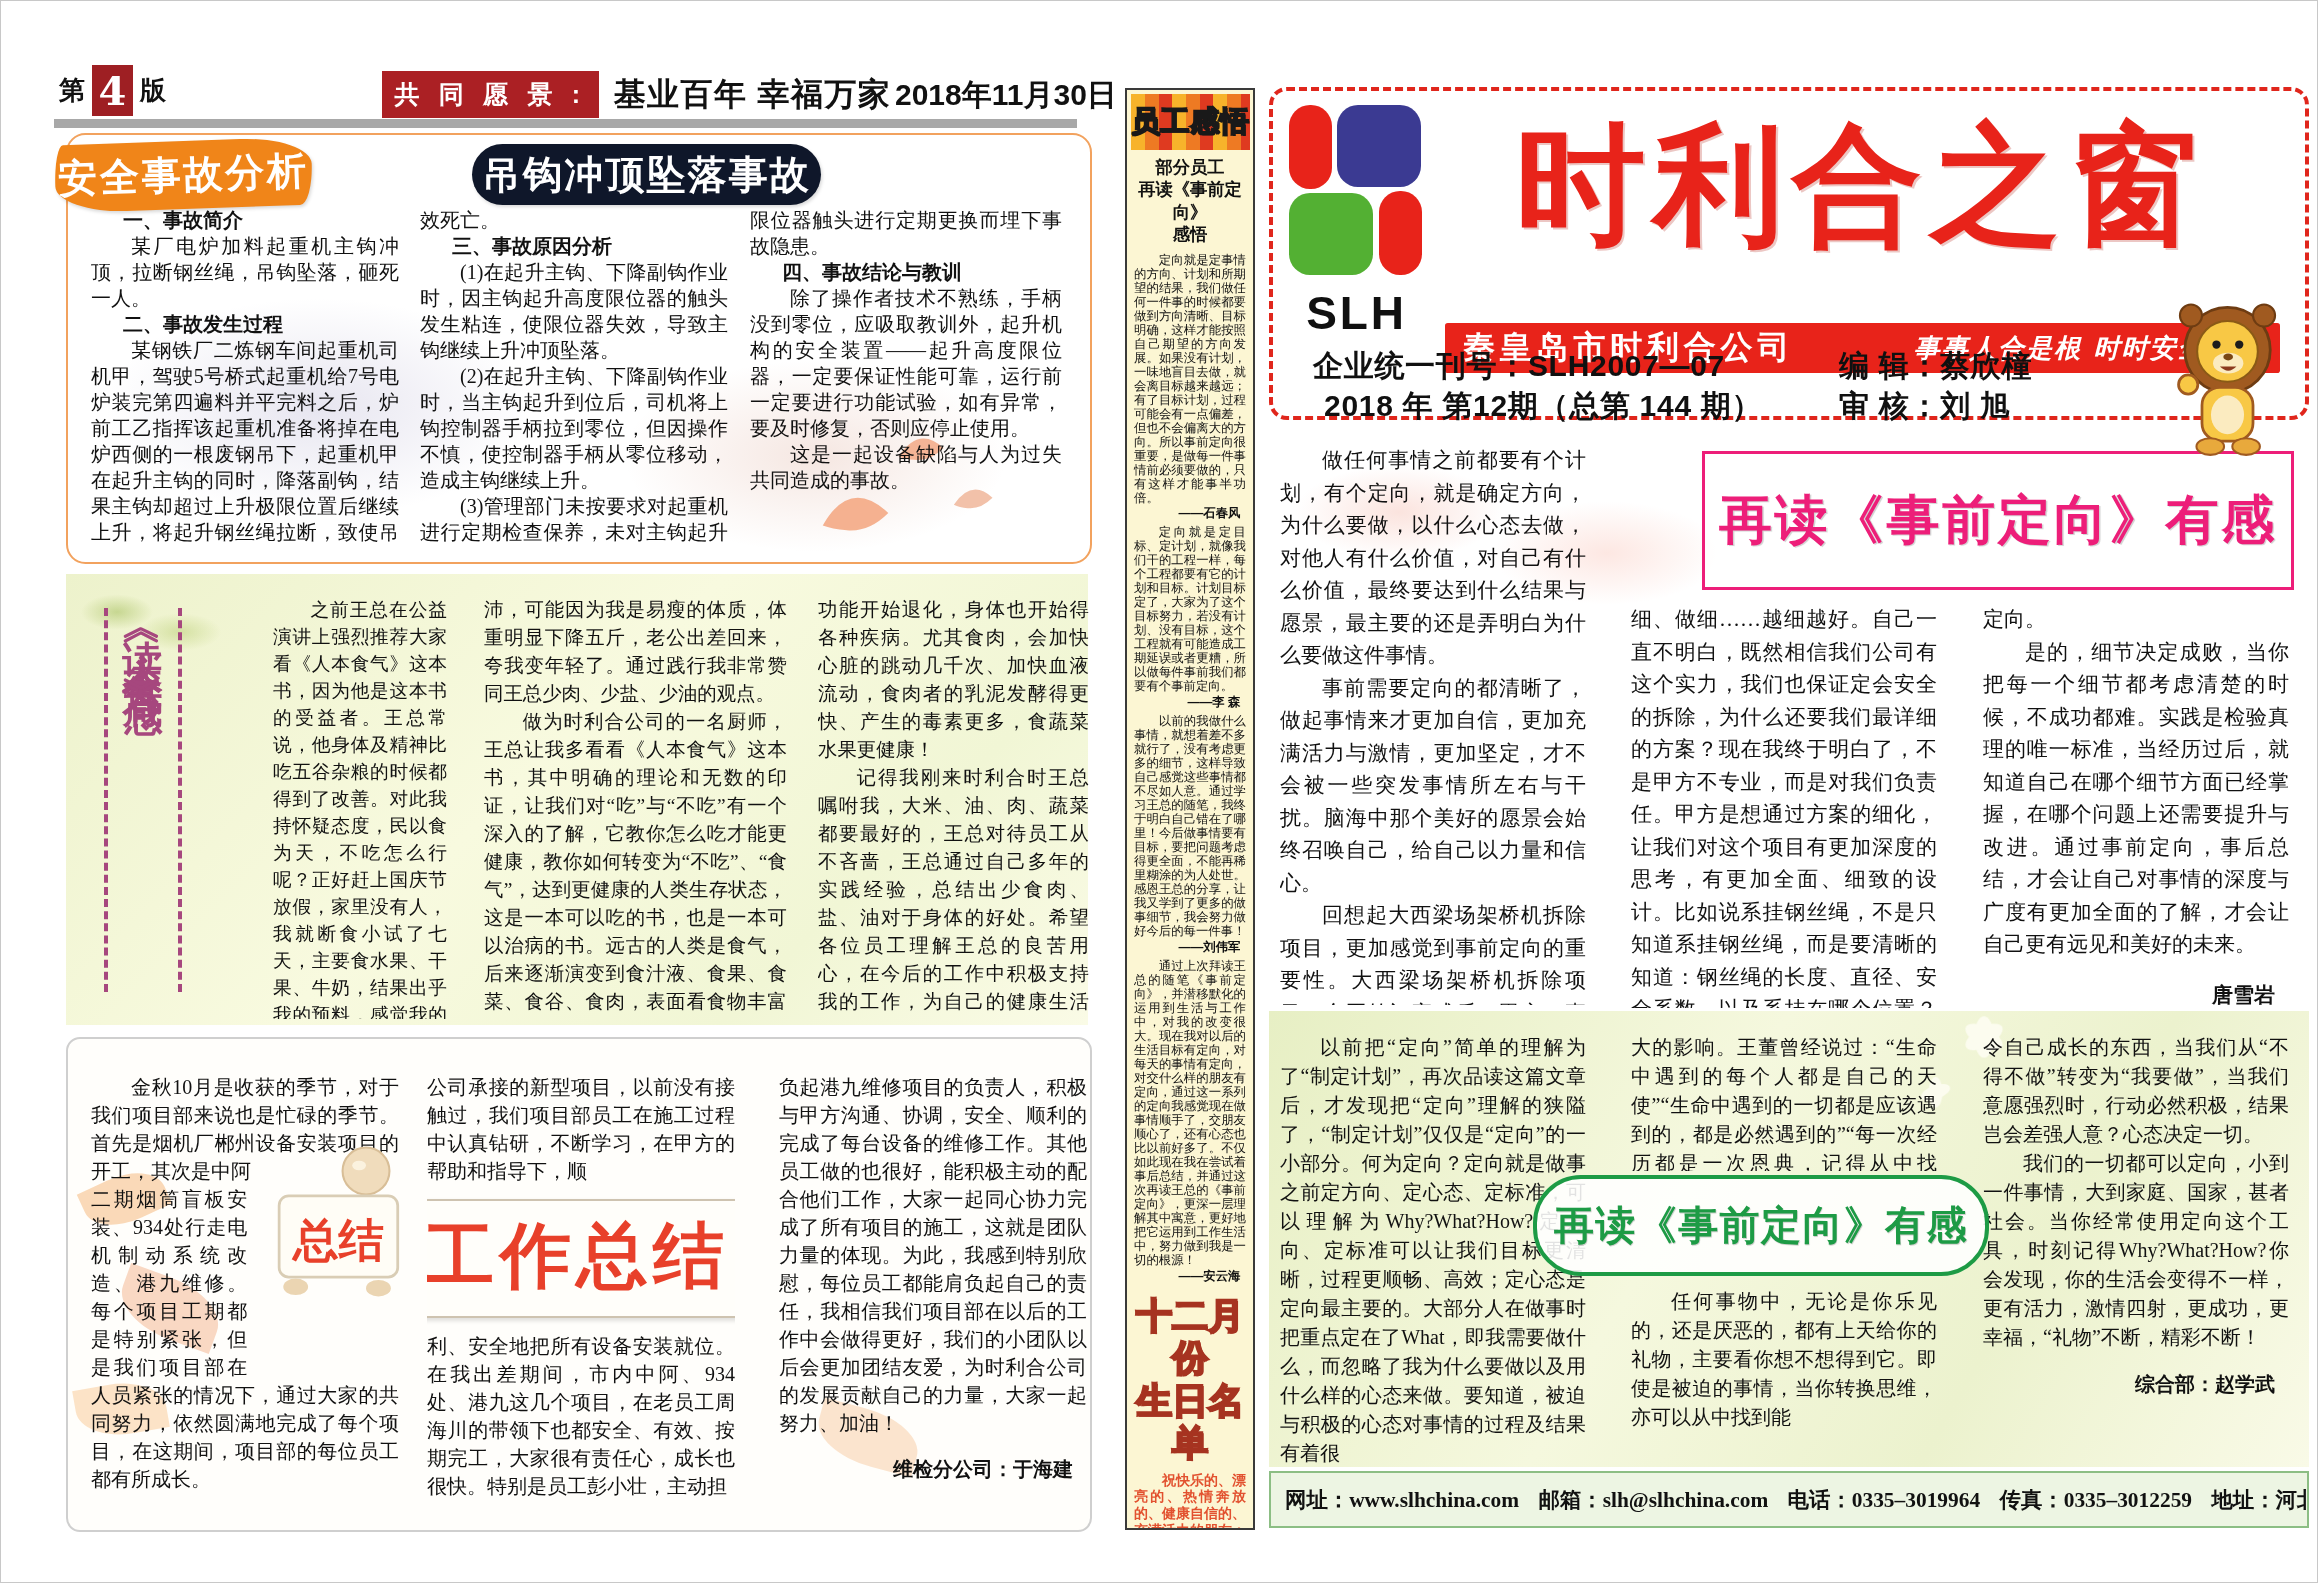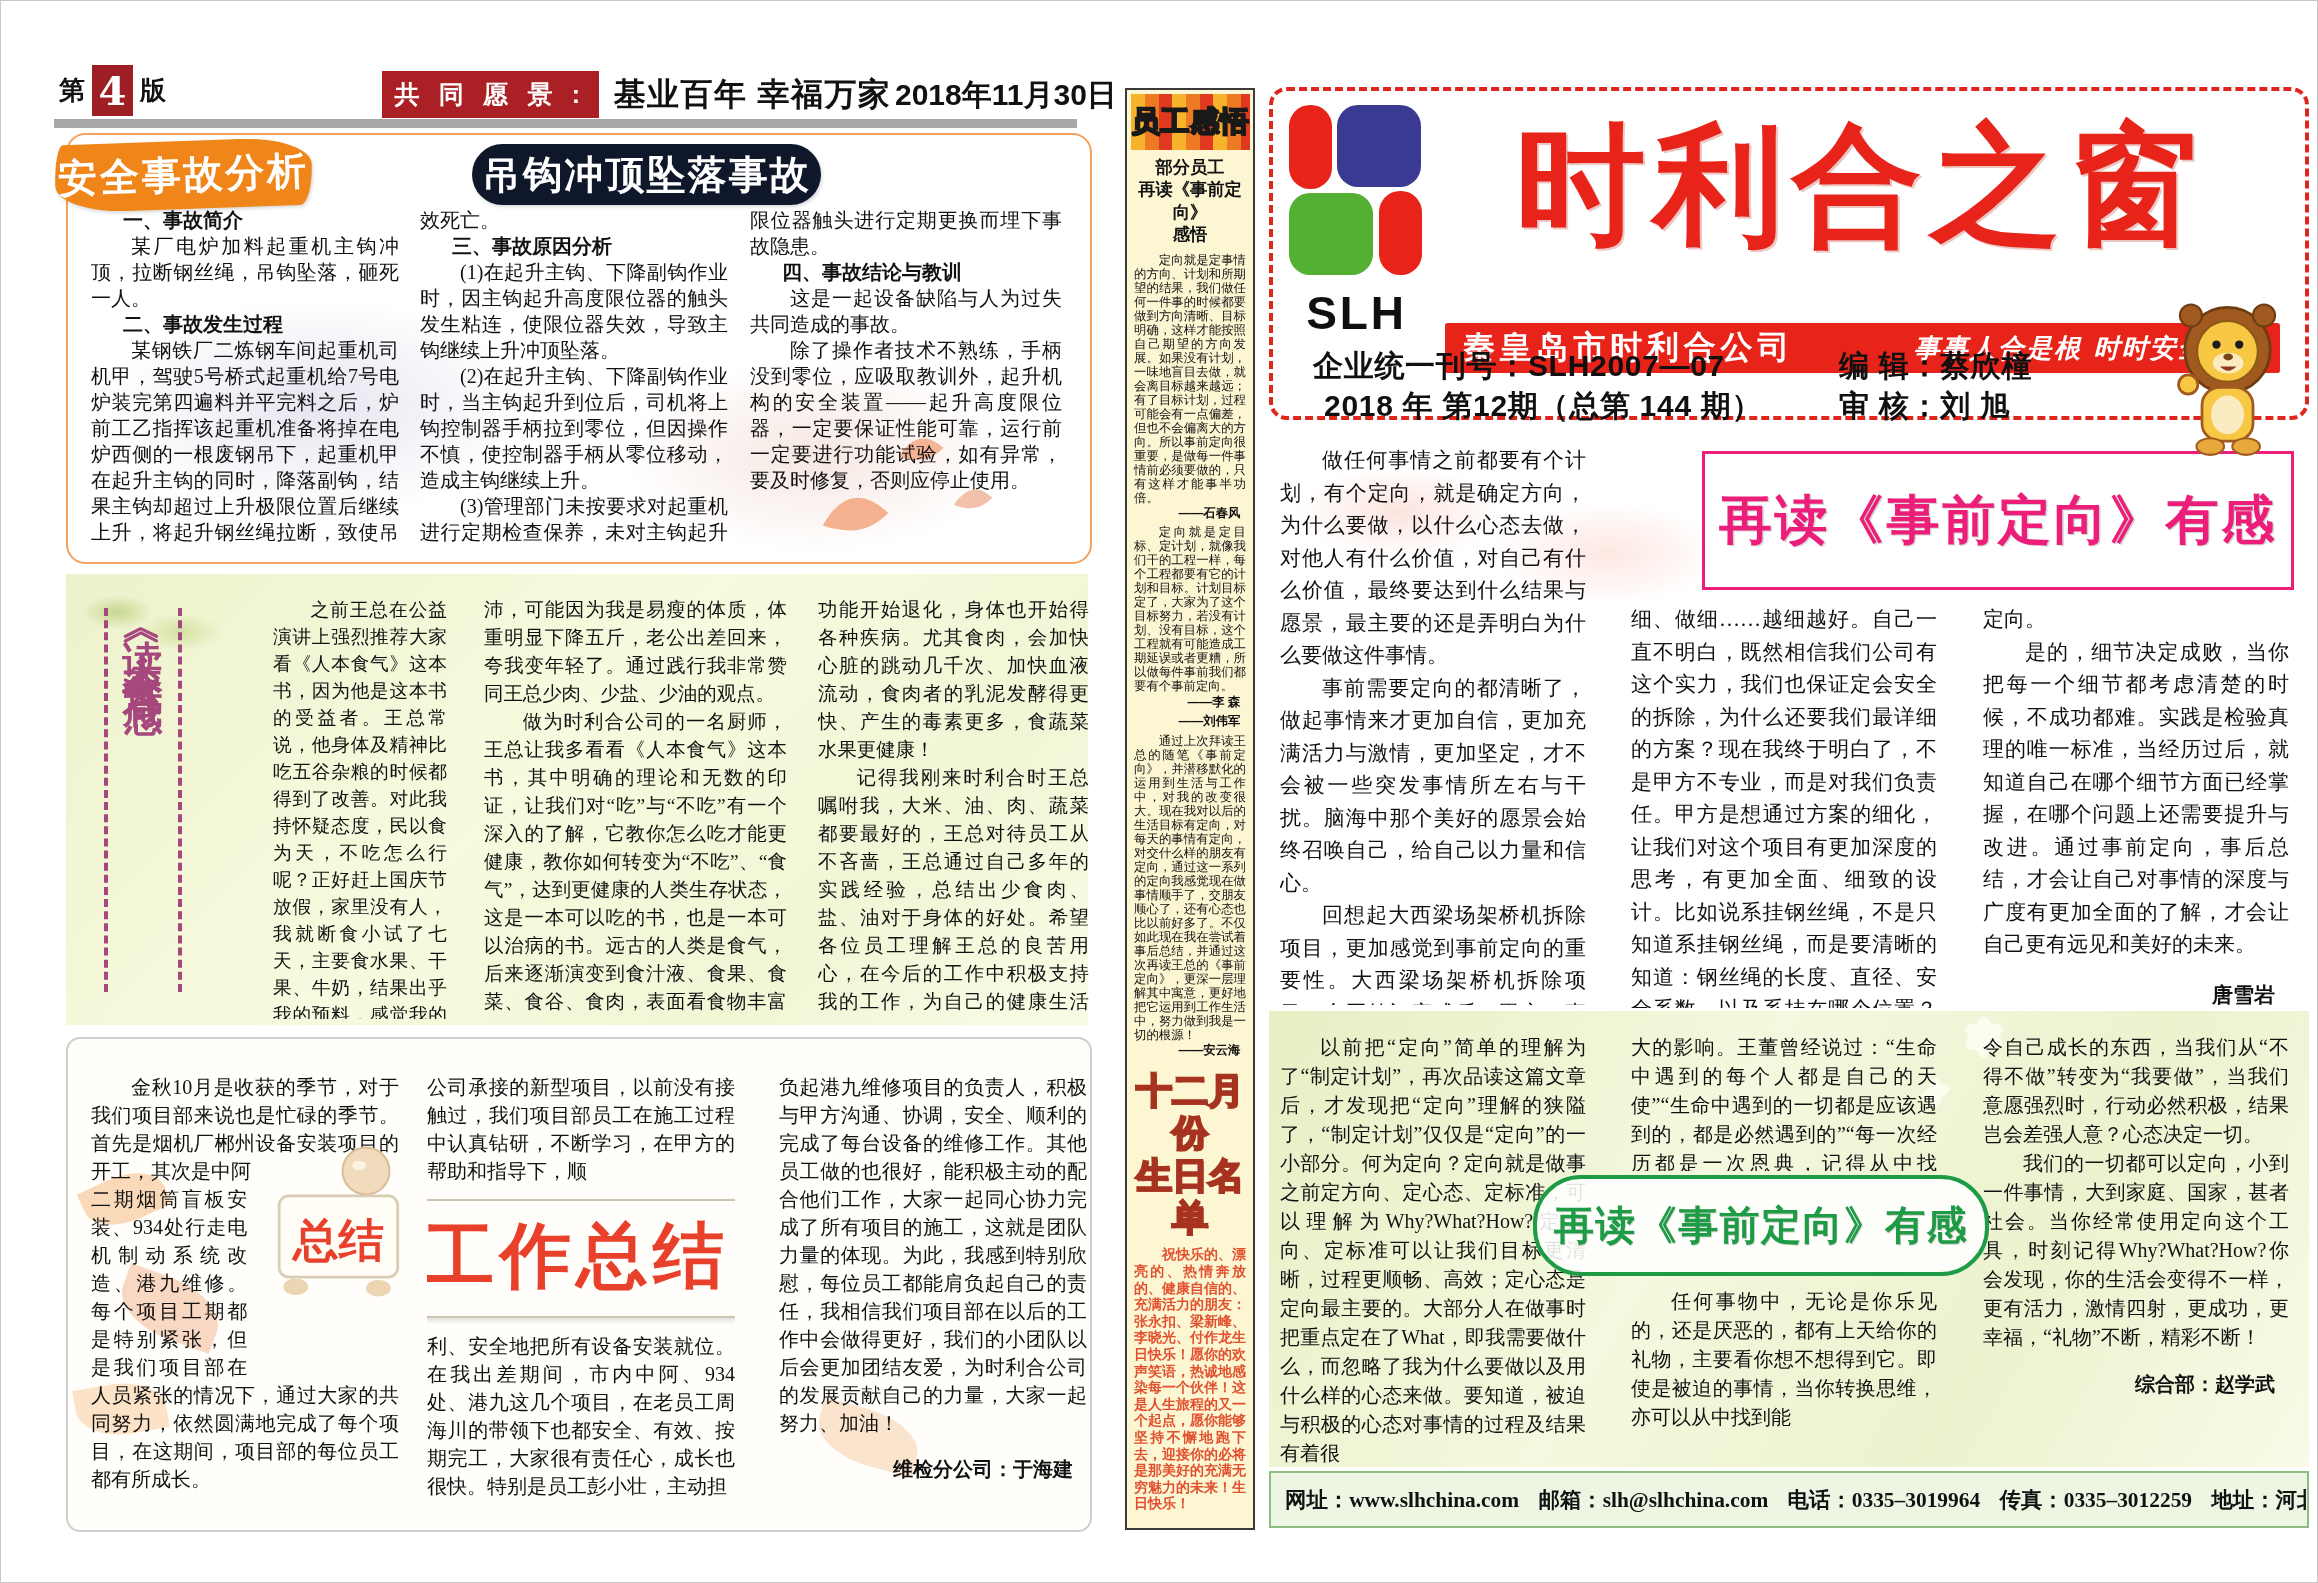--- a/index.html
+++ b/index.html
@@ -142,22 +142,22 @@
 <div class="col acc-col" style="left:420px;">
     <div class="para p2">效死亡。</div>
     <div class="para h">三、事故原因分析</div>
     <div class="para p">(1)在起升主钩、下降副钩作业时，因主钩起升高度限位器的触头发生粘连，使限位器失效，导致主钩继续上升冲顶坠落。</div>
     <div class="para p">(2)在起升主钩、下降副钩作业时，当主钩起升到位后，司机将上钩控制器手柄拉到零位，但因操作不慎，使控制器手柄从零位移动，造成主钩继续上升。</div>
     <div class="para p">(3)管理部门未按要求对起重机进行定期检查保养，未对主钩起升高度</div>
   </div>
 <div class="col acc-col" style="left:750px;width:312px;">
     <div class="para p2">限位器触头进行定期更换而埋下事故隐患。</div>
     <div class="para h">四、事故结论与教训</div>
+    <div class="para p">除了操作者技术不熟练，手柄没到零位，应吸取教训外，起升机构的安全装置——起升高度限位器，一定要保证性能可靠，运行前一定要进行功能试验，如有异常，要及时修复，否则应停止使用。</div>
     <div class="para p">这是一起设备缺陷与人为过失共同造成的事故。</div>
-    <div class="para p">除了操作者技术不熟练，手柄没到零位，应吸取教训外，起升机构的安全装置——起升高度限位器，一定要保证性能可靠，运行前一定要进行功能试验，如有异常，要及时修复，否则应停止使用。</div>
   </div>
 
 <div class="abs food-box"></div>
 <div class="abs decor" style="left:76px;top:584px;width:166px;height:83px;z-index:2;
      background:radial-gradient(ellipse 48px 23.5px at 41px 28px,rgba(150,180,70,.45),rgba(150,180,70,0) 75%),
                 radial-gradient(ellipse 55px 25px at 104px 48px,rgba(170,195,90,.4),rgba(170,195,90,0) 75%);"></div>
 <div class="abs vtitle-wrap">
   <div class="vdash"></div>
   <div class="vtitle">读《人本食气》有感</div>
   <div class="vdash"></div>
@@ -210,20 +210,21 @@
     <span>员工感悟</span>
   </div>
   <div class="strip-title">部分员工
 再读《事前定向》
 感悟</div>
   <div class="strip-body">
       <div class="para p">定向就是定事情的方向、计划和所期望的结果，我们做任何一件事的时候都要做到方向清晰、目标明确，这样才能按照自己期望的方向发展。如果没有计划，一味地盲目去做，就会离目标越来越远；有了目标计划，过程可能会有一点偏差，但也不会偏离大的方向。所以事前定向很重要，是做每一件事情前必须要做的，只有这样才能事半功倍。</div>
       <div class="para author">——石春风</div>
       <div class="para p">定向就是定目标、定计划，就像我们干的工程一样，每个工程都要有它的计划和目标。计划目标定了，大家为了这个目标努力，若没有计划、没有目标，这个工程就有可能造成工期延误或者更糟，所以做每件事前我们都要有个事前定向。</div>
       <div class="para author">——李 森</div>
+      <div class="para p">以前的我做什么事情，就想着差不多就行了，没有考虑更多的细节，这样导致自己感觉这些事情都不尽如人意。通过学习王总的随笔，我终于明白自己错在了哪里！今后做事情要有目标，要把问题考虑得更全面，不能再稀里糊涂的为人处世。感恩王总的分享，让我又学到了更多的做事细节，我会努力做好今后的每一件事！</div>
       <div class="para author">——刘伟军</div>
       <div class="para p">通过上次拜读王总的随笔《事前定向》，并潜移默化的运用到生活与工作中，对我的改变很大。现在我对以后的生活目标有定向，对每天的事情有定向，对交什么样的朋友有定向，通过这一系列的定向我感觉现在做事情顺手了，交朋友顺心了，还有心态也比以前好多了。不仅如此现在我在尝试着事后总结，并通过这次再读王总的《事前定向》，更深一层理解其中寓意，更好地把它运用到工作生活中，努力做到我是一切的根源！</div>
       <div class="para author">——安云海</div>
     </div>
   <div class="bday-title">十二月份
 生日名单</div>
   <div class="bday-text">祝快乐的、漂亮的、热情奔放的、健康自信的、充满活力的朋友：张永扣、梁新峰、李晓光、付作龙生日快乐！愿你的欢声笑语，热诚地感染每一个伙伴！这是人生旅程的又一个起点，愿你能够坚持不懈地跑下去，迎接你的必将是那美好的充满无穷魅力的未来！生日快乐！</div>
 </div>
 
 <div class="abs masthead"></div>

